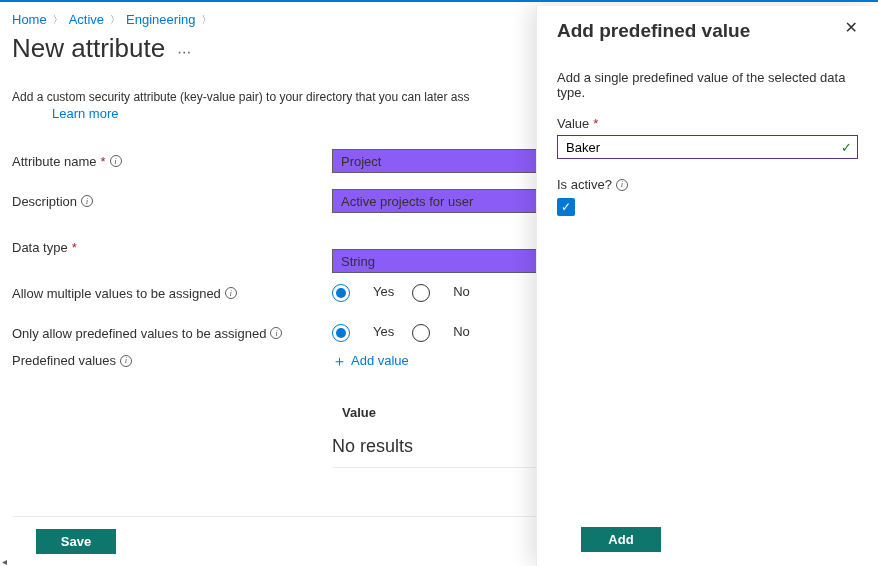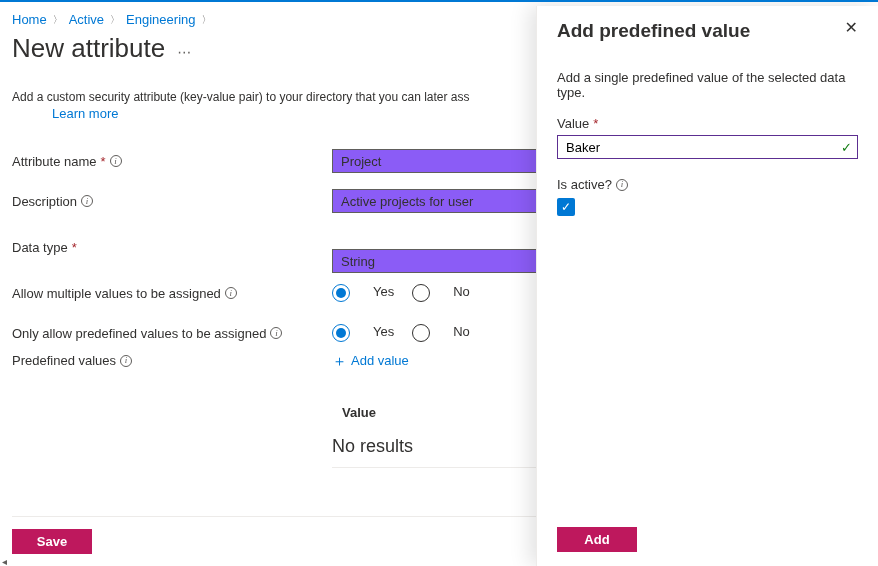--- a/index.html
+++ b/index.html
@@ -153,28 +153,29 @@
     border-bottom: 1px solid #edebe9;
     font-size: 18px;
     color: #323130;
   }
   .bottom-bar {
     margin-top: auto;
     border-top: 1px solid #edebe9;
     padding: 12px 0;
   }
   .btn-primary {
-    background: #be185d;
+    background: #0f766e;
     color: #fff;
     border: none;
     padding: 5px 24px;
     font-size: 13px;
     font-weight: 600;
     cursor: pointer;
     min-width: 80px;
+    margin-left: 24px;
   }
 
   
   .panel {
     position: absolute;
     right: 0;
     top: 4px;
     bottom: 0;
     width: 342px;
     background: #fff;

